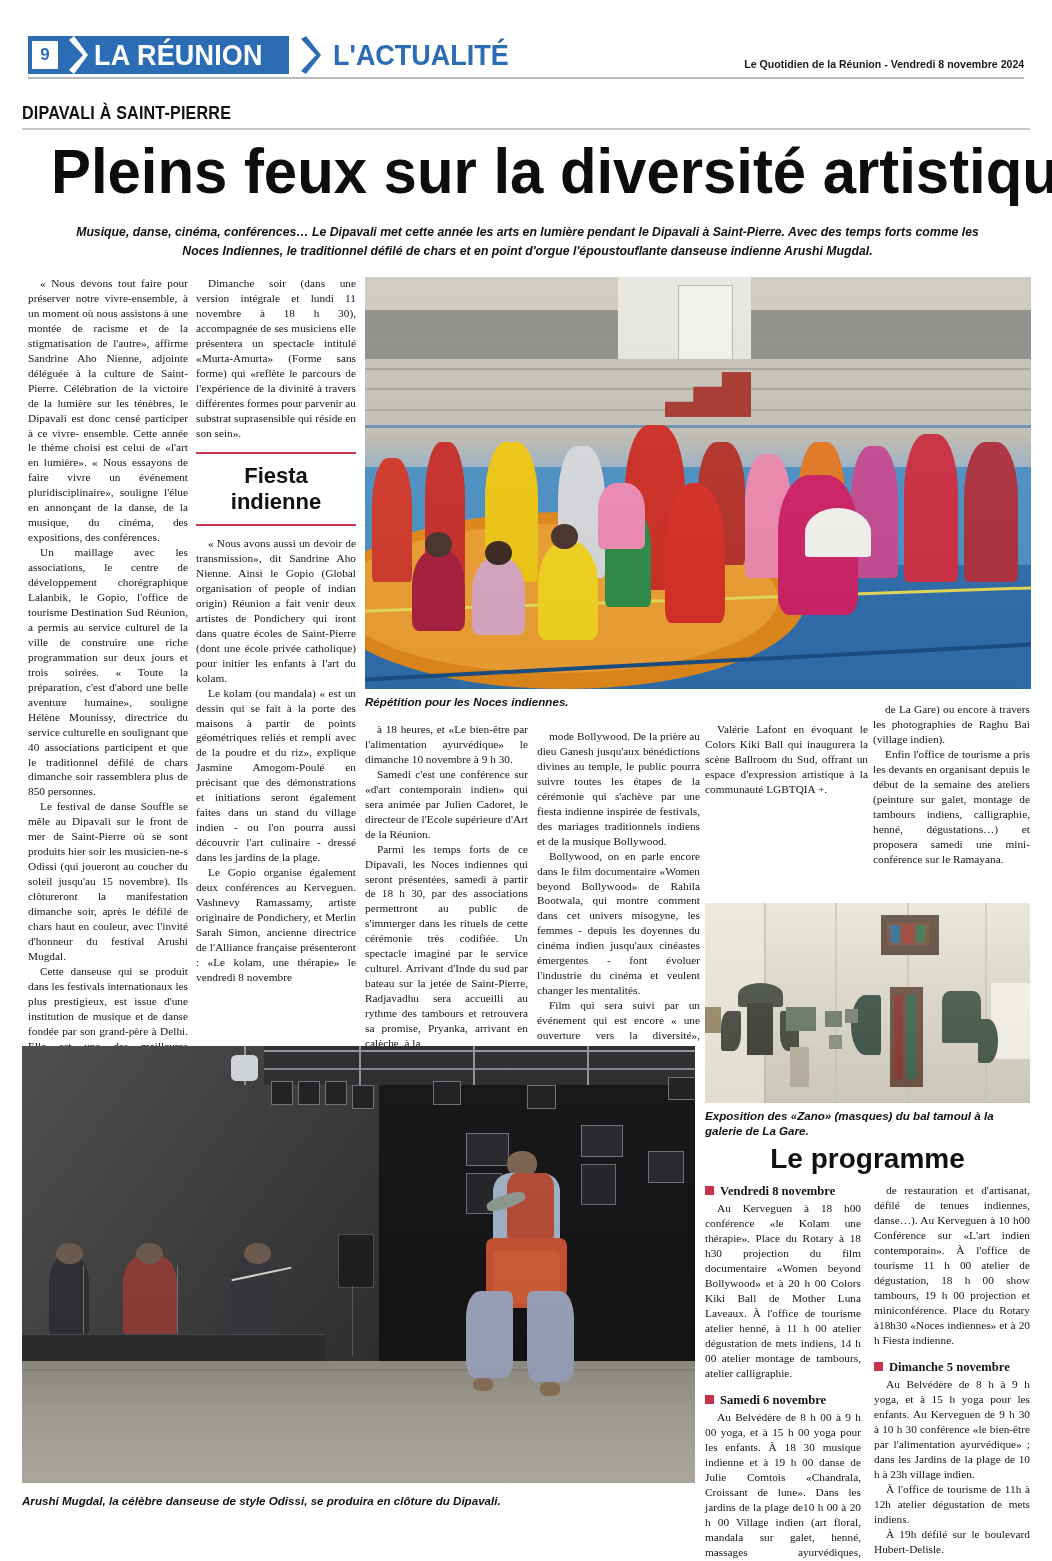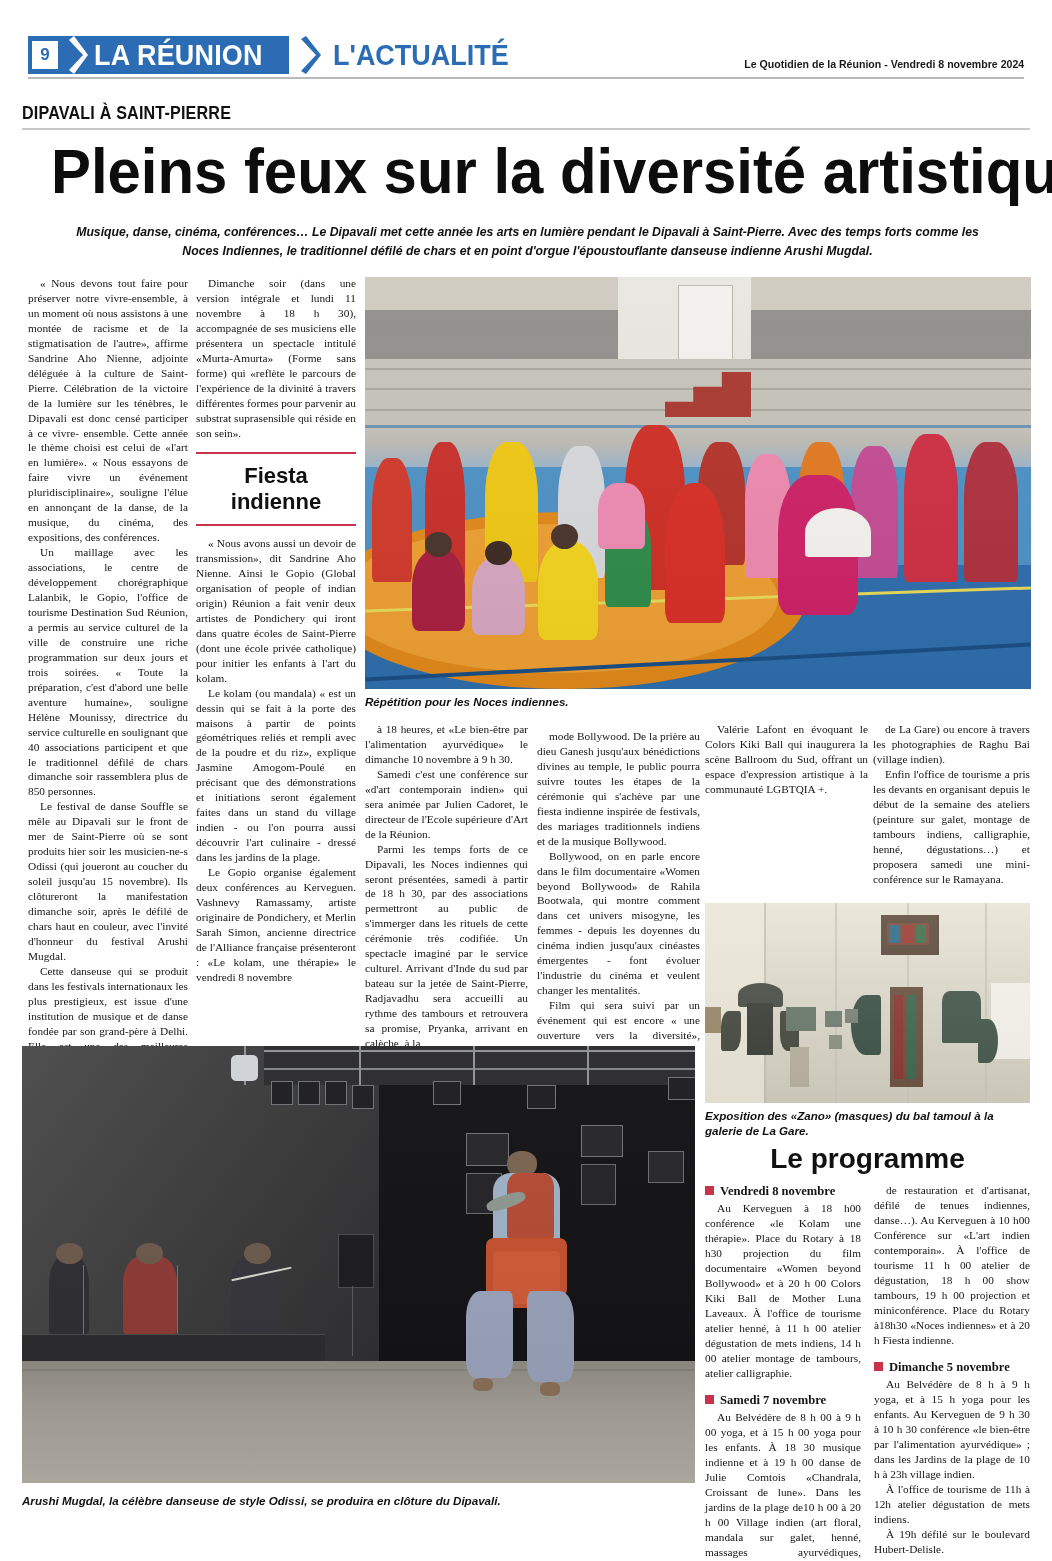--- a/index.html
+++ b/index.html
@@ -87,21 +87,21 @@
     color:#141414;
   }
   .col p{margin:0;text-indent:12px;}
   .col p + p{margin-top:0;}
 
   #col1{left:28px;top:276px;width:160px;}
   #col2{left:196px;top:276px;width:160px;}
   #col3{left:365px;top:722px;width:163px;}
   #col4{left:537px;top:722px;width:163px;margin-top:7px;}
   #col5{left:705px;top:722px;width:163px;}
-  #col6{left:873px;top:722px;width:157px;}
+  #col6{left:873px;top:702px;width:157px;}
 
   
   .subhead-wrap{margin:12px 0 10px 0;}
   .subhead-rule{height:2px;background:#c8324b;width:100%;}
   .subhead{
     font-family:"Liberation Sans",sans-serif;font-weight:bold;
     font-size:22px;line-height:1.15;text-align:center;
     padding:9px 0 10px 0;color:#111;text-indent:0;
   }
 
@@ -323,21 +323,21 @@
 
   <div class="prog-col" id="prog1">
     <div class="day">
       <span class="bullet"></span>
       <span>Vendredi 8 novembre</span>
     </div>
     <p>Au Kerveguen à 18 h00 conférence «le Kolam une thérapie». Place du Rotary à 18 h30 projection du film documentaire «Women beyond Bollywood» et à 20 h 00 Colors Kiki Ball de Mother Luna Laveaux. À l'office de tourisme atelier henné, à 11 h 00 atelier dégustation de mets indiens, 14 h 00 atelier montage de tambours, atelier calligraphie.</p>
     <div class="gap"></div>
     <div class="day">
       <span class="bullet"></span>
-      <span>Samedi 7 novembre</span>
+      <span>Samedi 6 novembre</span>
     </div>
     <p>Au Belvédère de 8 h 00 à 9 h 00 yoga, et à 15 h 00 yoga pour les enfants. À 18 30 musique indienne et à 19 h 00 danse de Julie Comtois «Chandrala, Croissant de lune». Dans les jardins de la plage de10 h 00 à 20 h 00 Village indien (art floral, mandala sur galet, henné, massages ayurvédiques, guirlandes, peinture sur bois… Stands</p>
   </div>
 
   <div class="prog-col" id="prog2">
     <p>de restauration et d'artisanat, défilé de tenues indiennes, danse…). Au Kerveguen à 10 h00 Conférence sur «L'art indien contemporain». À l'office de tourisme 11 h 00 atelier de dégustation, 18 h 00 show tambours, 19 h 00 projection et miniconférence. Place du Rotary à18h30 «Noces indiennes» et à 20 h Fiesta indienne.</p>
     <div class="gap"></div>
     <div class="day">
       <span class="bullet"></span>
       <span>Dimanche 5 novembre</span>

